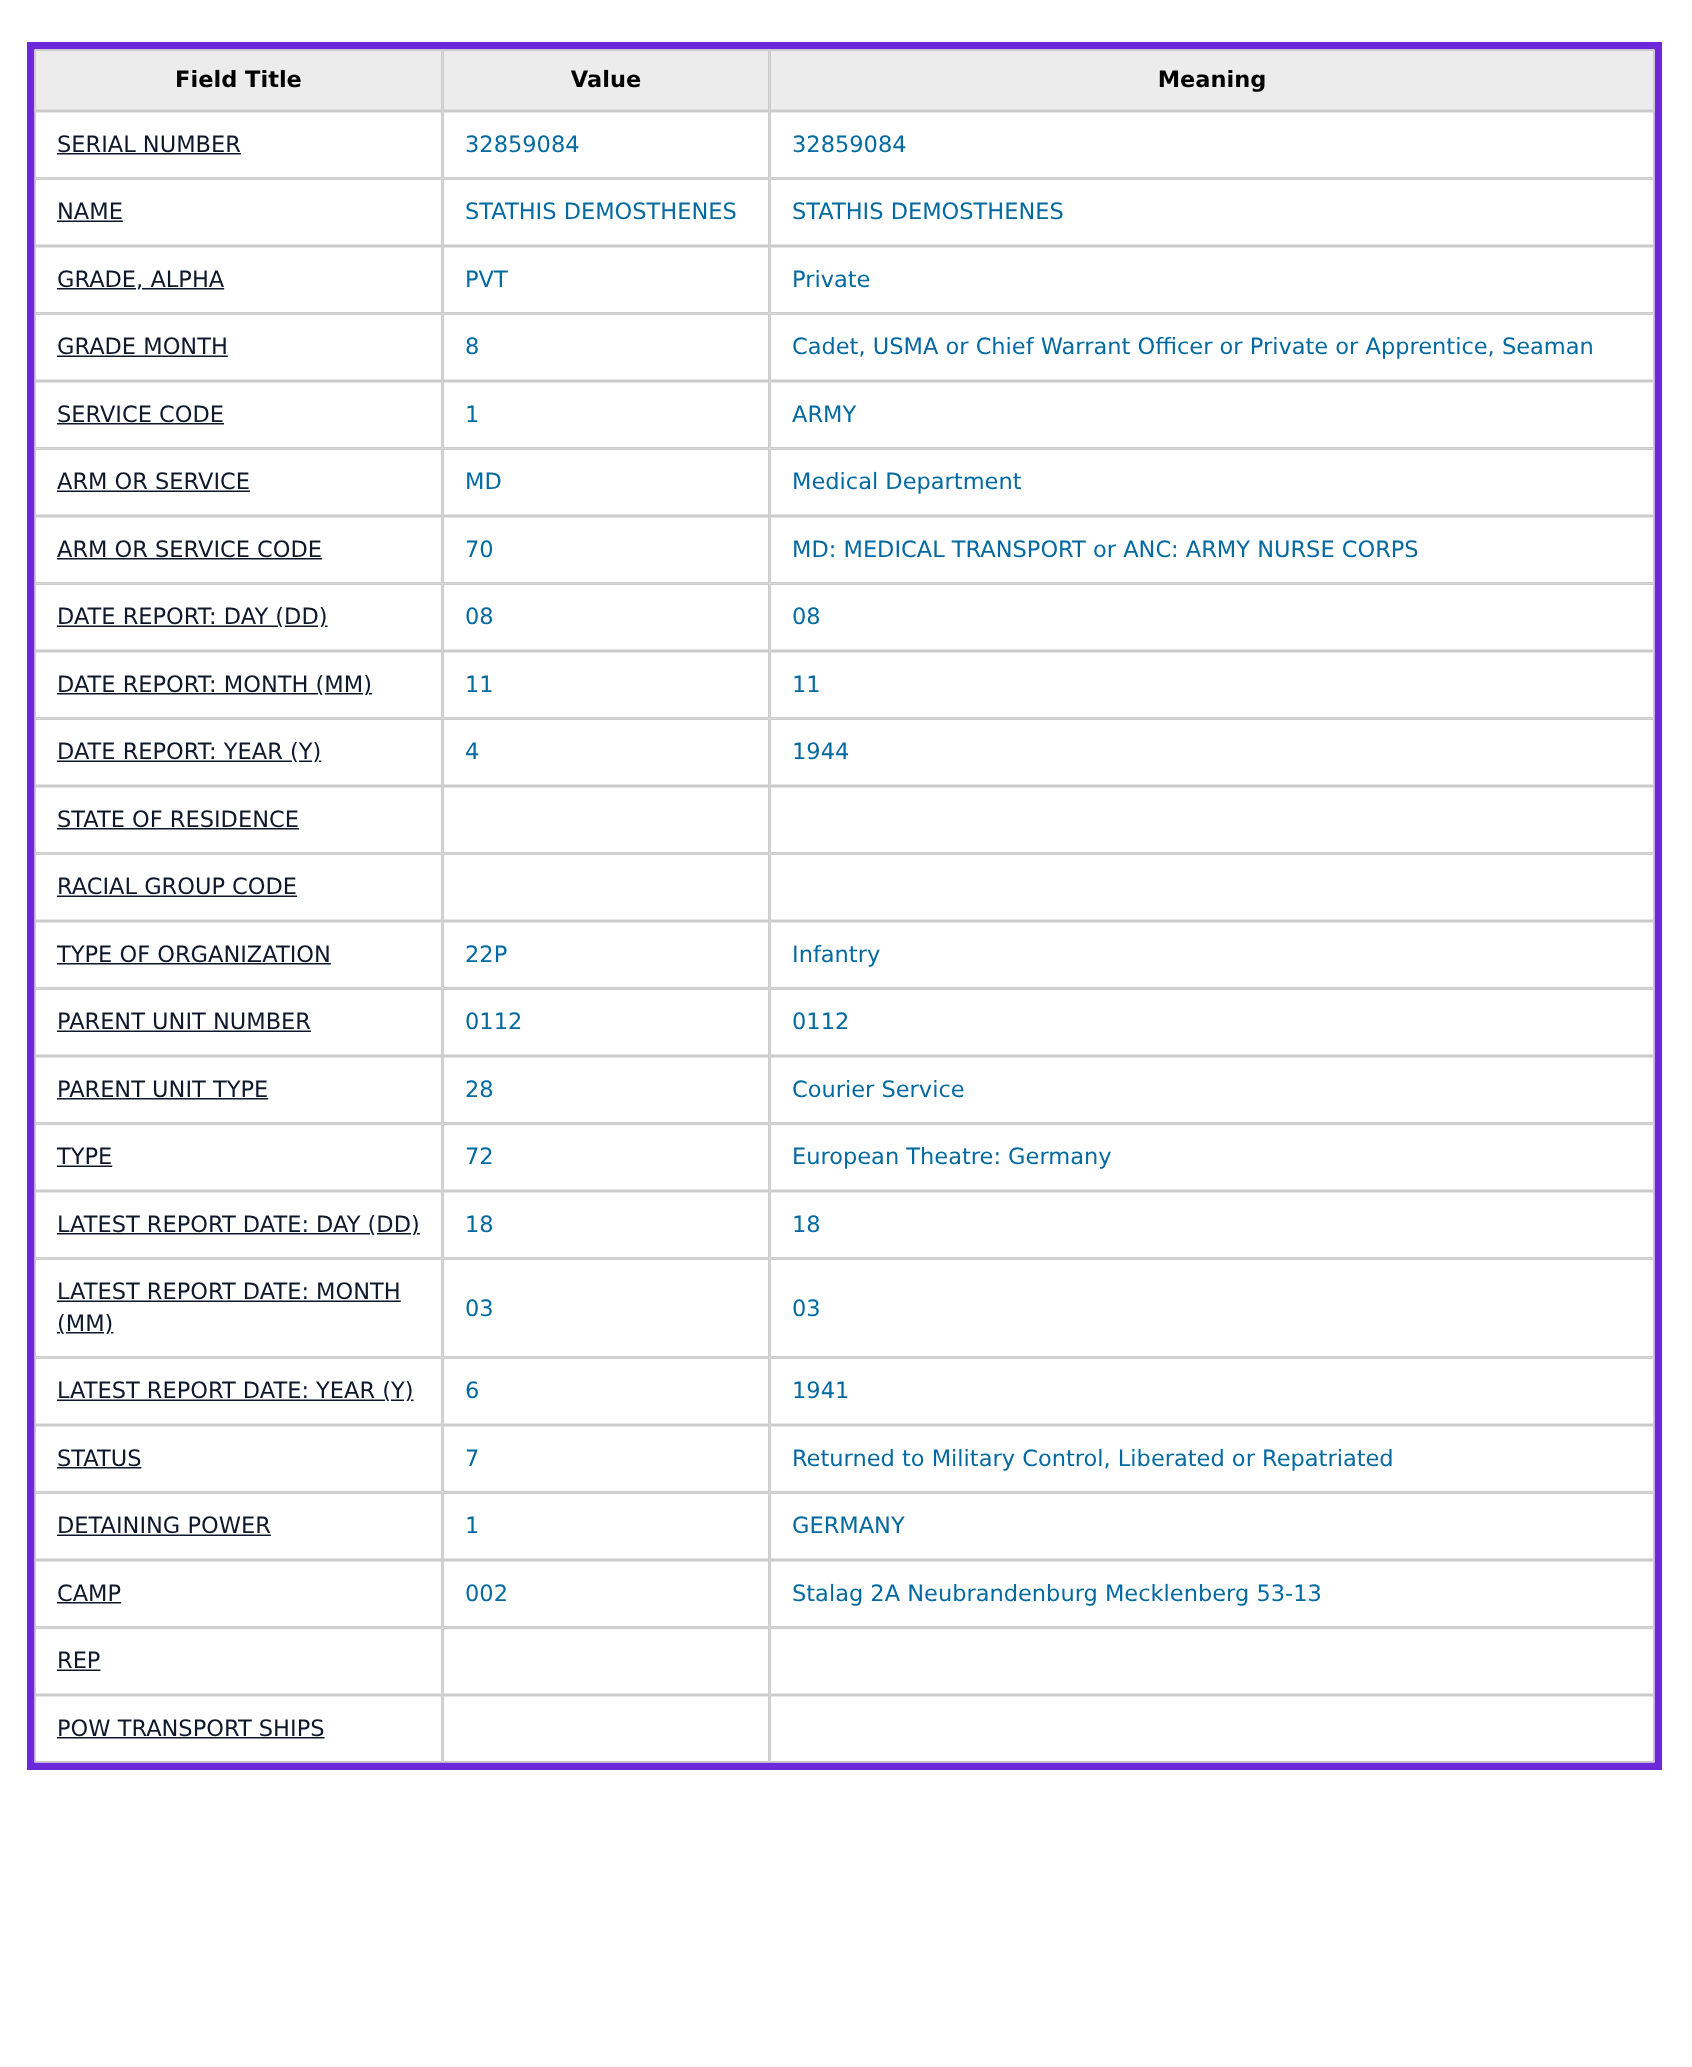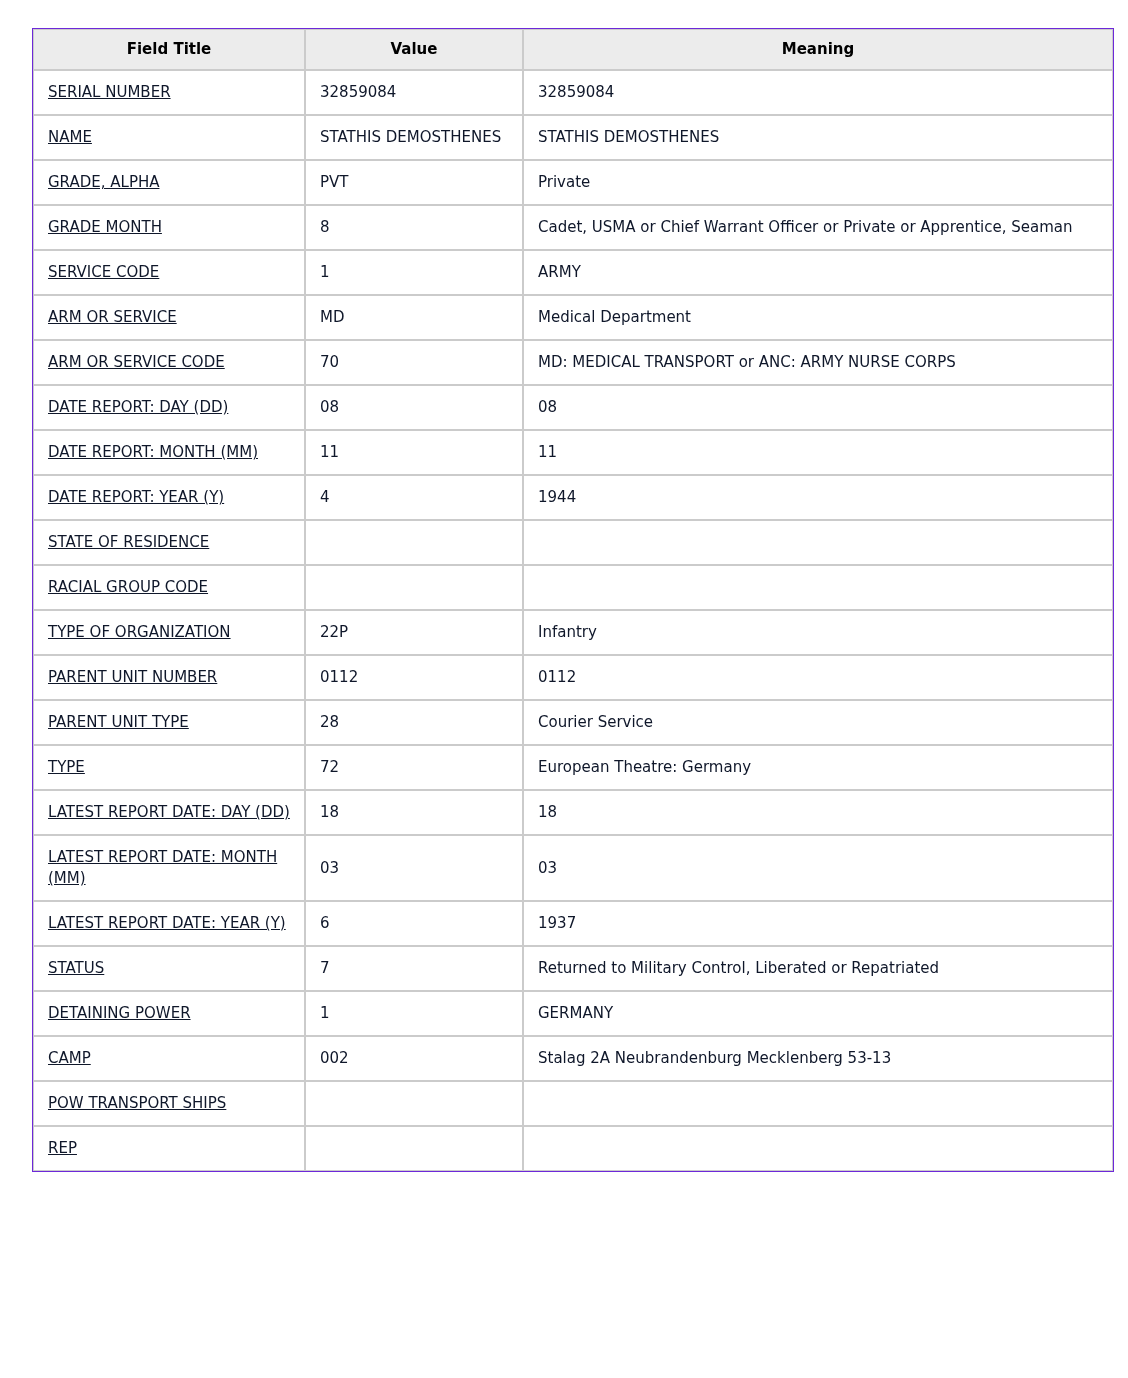--- a/index.html
+++ b/index.html
@@ -14,22 +14,21 @@
     min-height: 1378px;
     box-sizing: border-box;
     padding: 28px 30px 20px 18px;
     background: #ffffff;
   }
   table.record-table {
     border-collapse: separate;
     border-spacing: 0;
     table-layout: fixed;
     width: 1080px;
-    border: 1px solid #6d28d9;
-    margin-left: 14px;
+    border: 5px solid #6d28d9;
   }
   table.record-table th,
   table.record-table td {
     border: 1px solid #cbcbcb;
     font-size: 15px;
     line-height: 21px;
     padding: 11px 14px;
     vertical-align: middle;
     word-wrap: break-word;
   }
@@ -39,21 +38,21 @@
     text-align: center;
     padding-top: 9px;
     padding-bottom: 9px;
   }
   td.cell-title a {
     color: #0f172a;
     text-decoration: underline;
     cursor: pointer;
   }
   td.cell-value, td.cell-meaning {
-    color: #0f172a;
+    color: #0369a1;
   }
 </style>
 </head>
 <body>
 
 <div class="page">
   <table class="record-table">
     <colgroup>
       <col style="width:272px">
       <col style="width:218px">
@@ -209,21 +208,21 @@
     </td>
     <td class="cell-value">03</td>
     <td class="cell-meaning">03</td>
   </tr>
 
   <tr>
     <td class="cell-title">
       <a href="#">LATEST REPORT DATE: YEAR (Y)</a>
     </td>
     <td class="cell-value">6</td>
-    <td class="cell-meaning">1937</td>
+    <td class="cell-meaning">1941</td>
   </tr>
 
 
   <tr>
     <td class="cell-title">
       <a href="#">STATUS</a>
     </td>
     <td class="cell-value">7</td>
     <td class="cell-meaning">Returned to Military Control, Liberated or Repatriated</td>
   </tr>
@@ -239,28 +238,28 @@
   <tr>
     <td class="cell-title">
       <a href="#">CAMP</a>
     </td>
     <td class="cell-value">002</td>
     <td class="cell-meaning">Stalag 2A Neubrandenburg Mecklenberg 53-13</td>
   </tr>
 
   <tr>
     <td class="cell-title">
+      <a href="#">REP</a>
+    </td>
+    <td class="cell-value"></td>
+    <td class="cell-meaning"></td>
+  </tr>
+
+  <tr>
+    <td class="cell-title">
       <a href="#">POW TRANSPORT SHIPS</a>
-    </td>
-    <td class="cell-value"></td>
-    <td class="cell-meaning"></td>
-  </tr>
-
-  <tr>
-    <td class="cell-title">
-      <a href="#">REP</a>
     </td>
     <td class="cell-value"></td>
     <td class="cell-meaning"></td>
   </tr>
 </tbody>
   </table>
 </div>
 
 </body></html>

